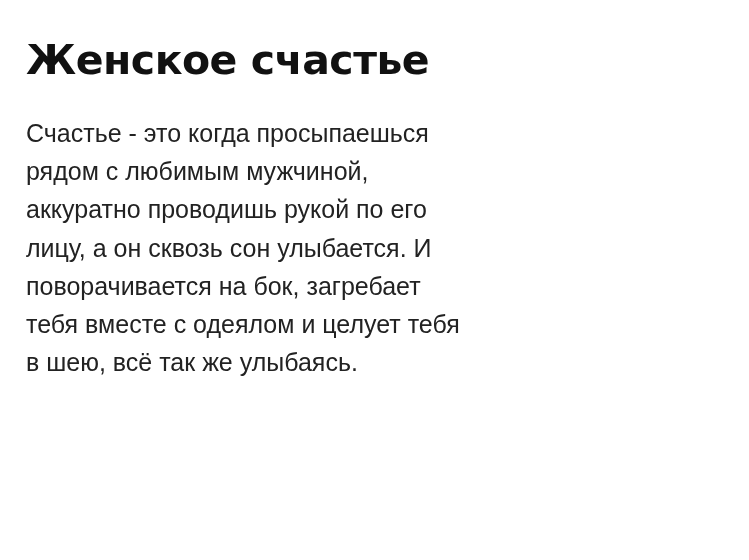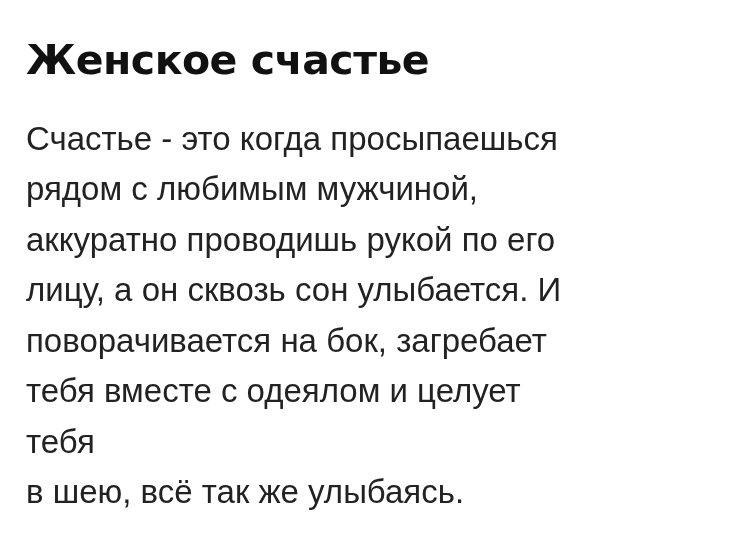--- a/index.html
+++ b/index.html
@@ -25,21 +25,21 @@
     font-family: "DejaVu Sans", sans-serif;
     font-size: 41px;
     font-weight: 700;
     letter-spacing: -0.5px;
     line-height: 1.12;
     color: #111111;
     margin: 0 0 30px 0;
   }
   .body-text {
     font-family: "Liberation Sans", sans-serif;
-    font-size: 33px;
+    font-size: 25px;
     font-weight: 400;
     line-height: 1.53;
     color: #222222;
     margin: 0;
     white-space: pre-line;
     letter-spacing: 0px;
   }
 </style>
 </head>
 <body>

